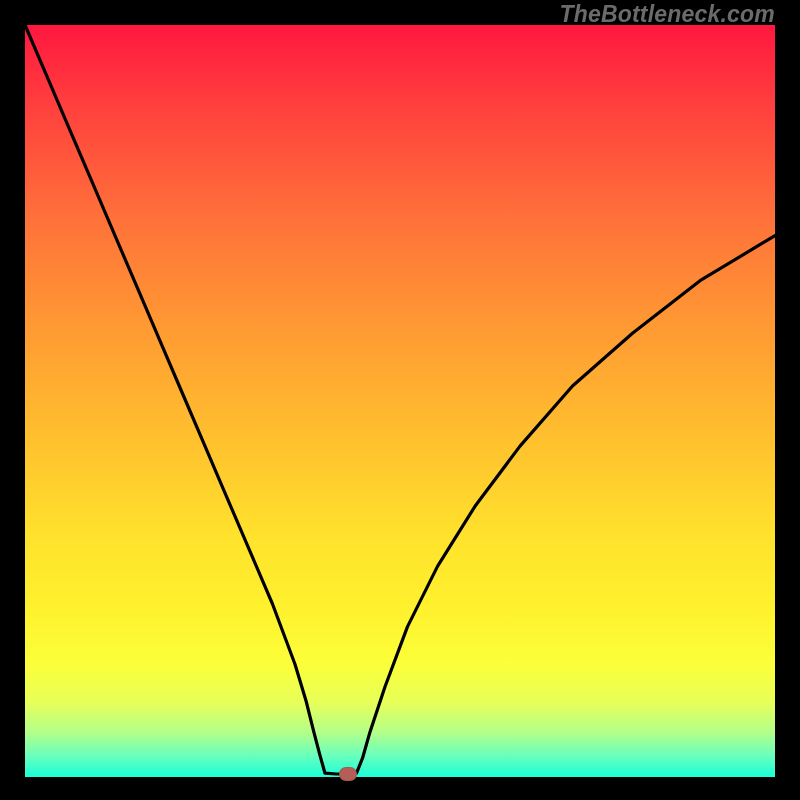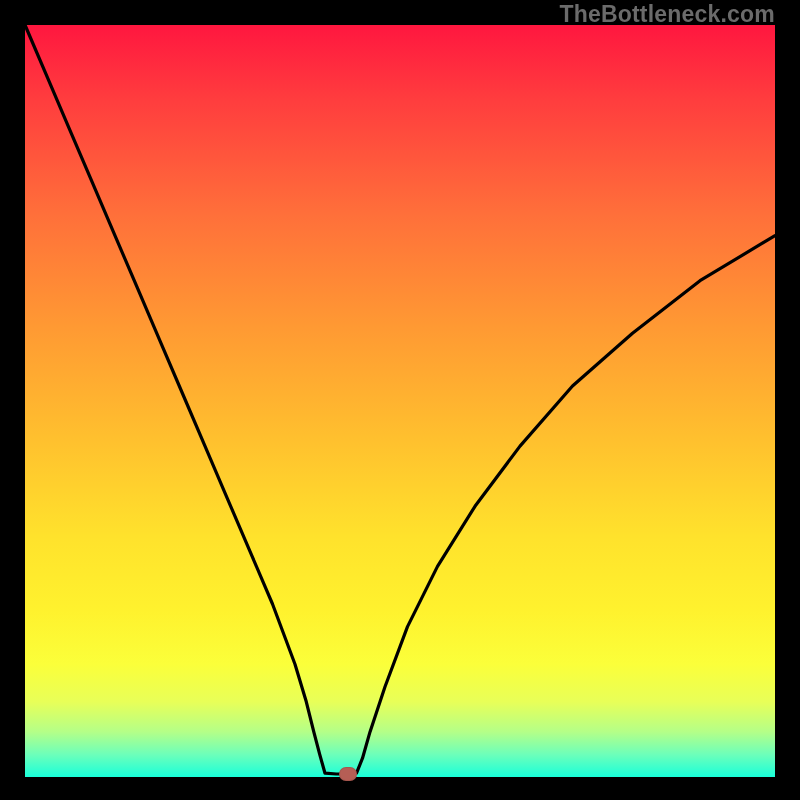--- a/index.html
+++ b/index.html
@@ -11,20 +11,21 @@
     overflow: hidden;
     font-family: Arial, Helvetica, sans-serif;
   }
   .frame {
     position: absolute;
     left: 0;
     top: 0;
     width: 800px;
     height: 652px;
     background: #000;
+    font-style: italic;
   }
   .plot {
     position: absolute;
     background: linear-gradient(
       to bottom,
       #ff173f 0%,
       #ff3d3e 10%,
       #ff6f3a 25%,
       #ff9933 40%,
       #ffc02e 55%,

